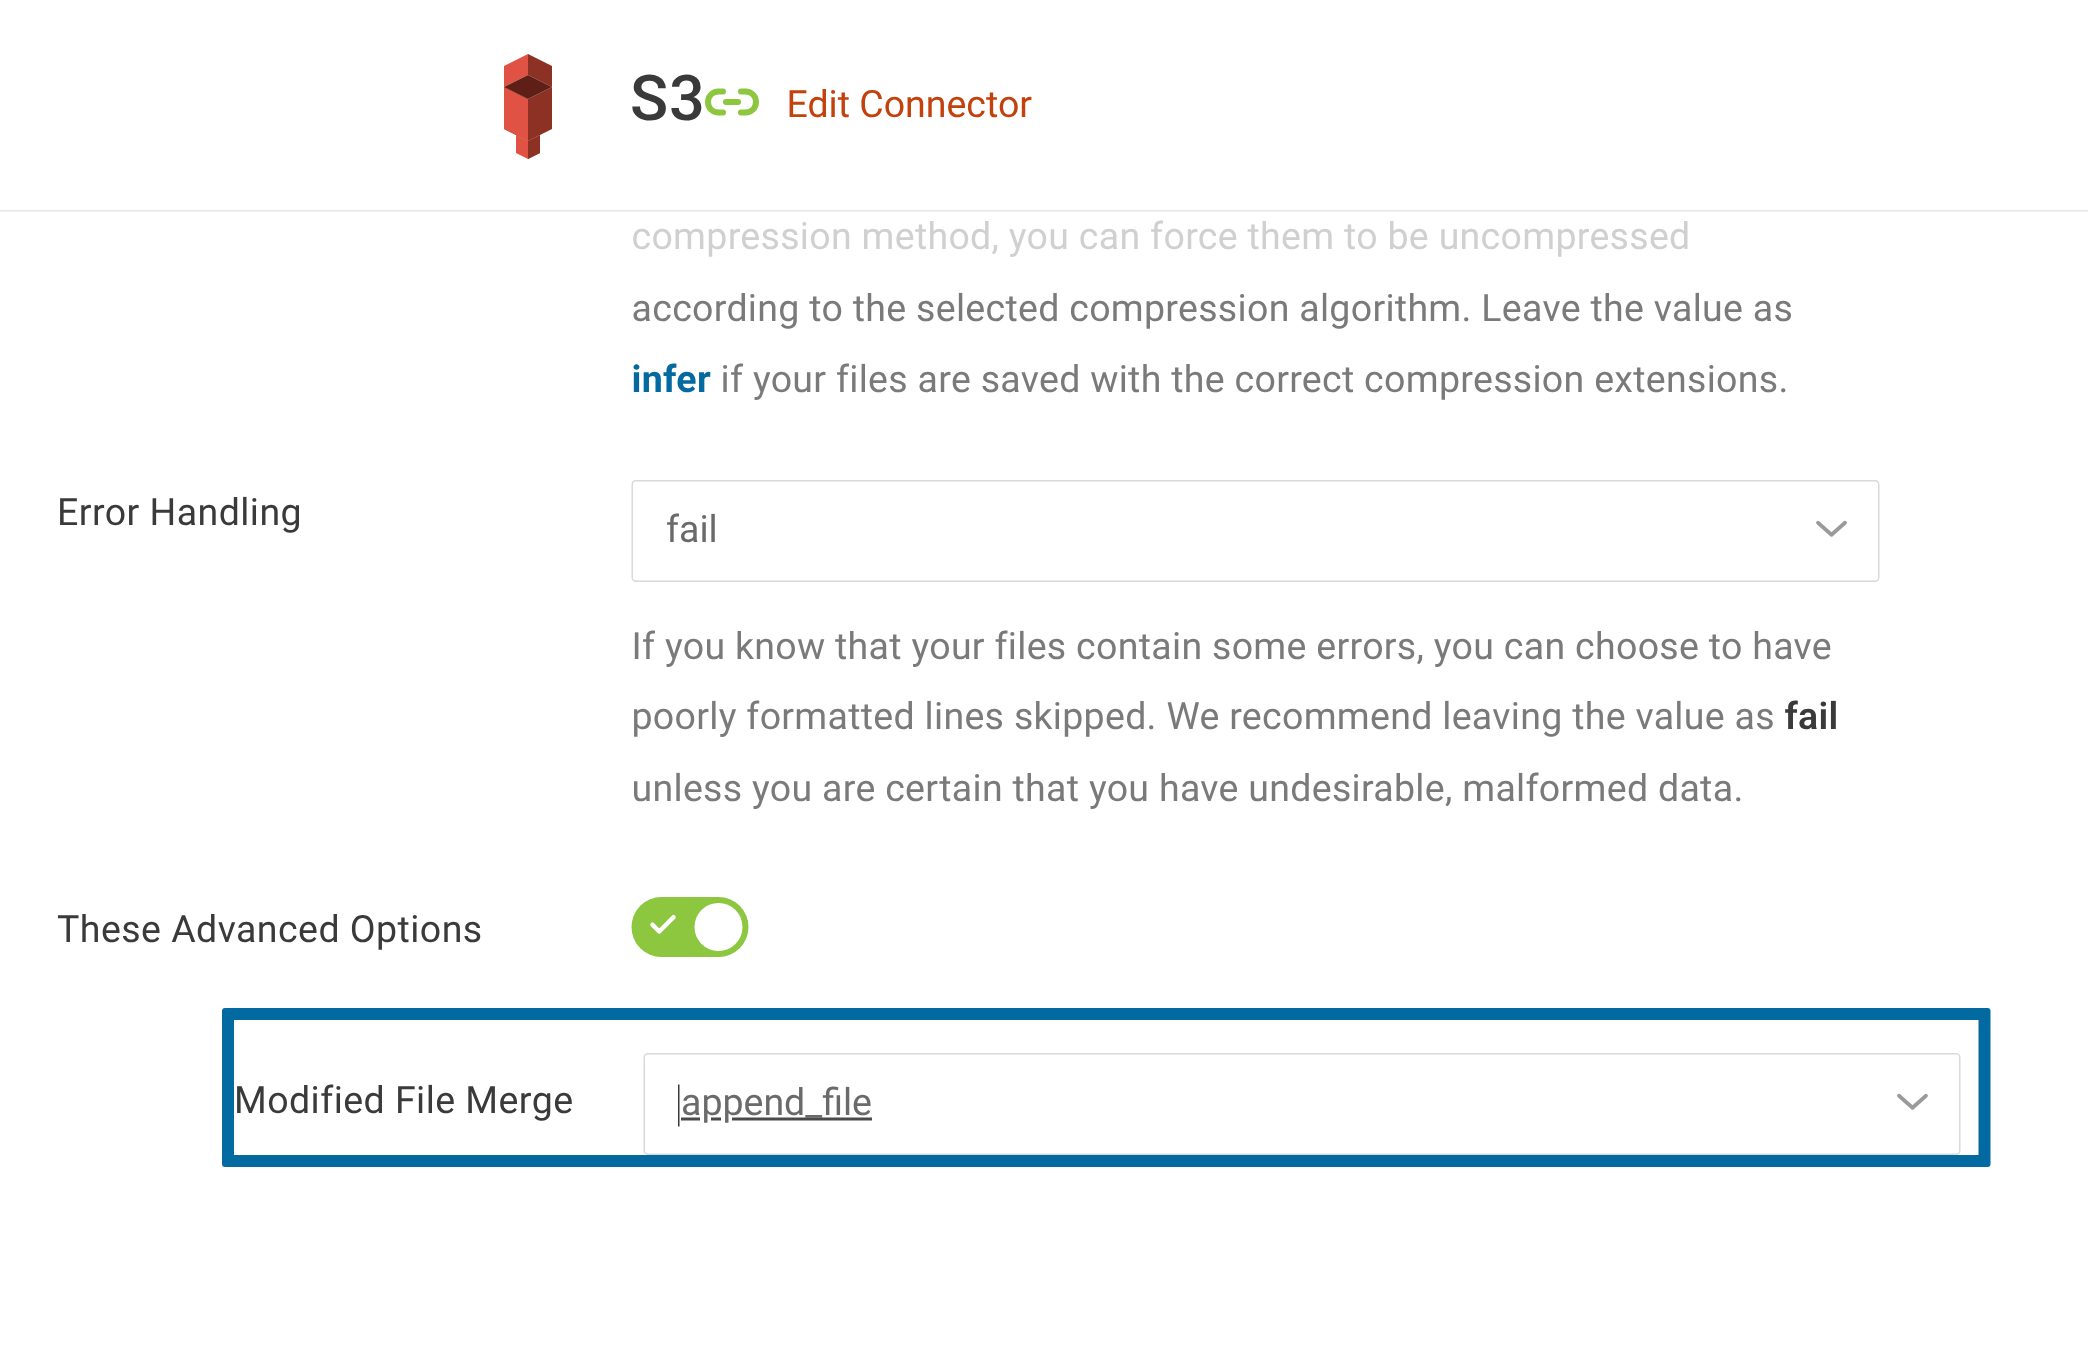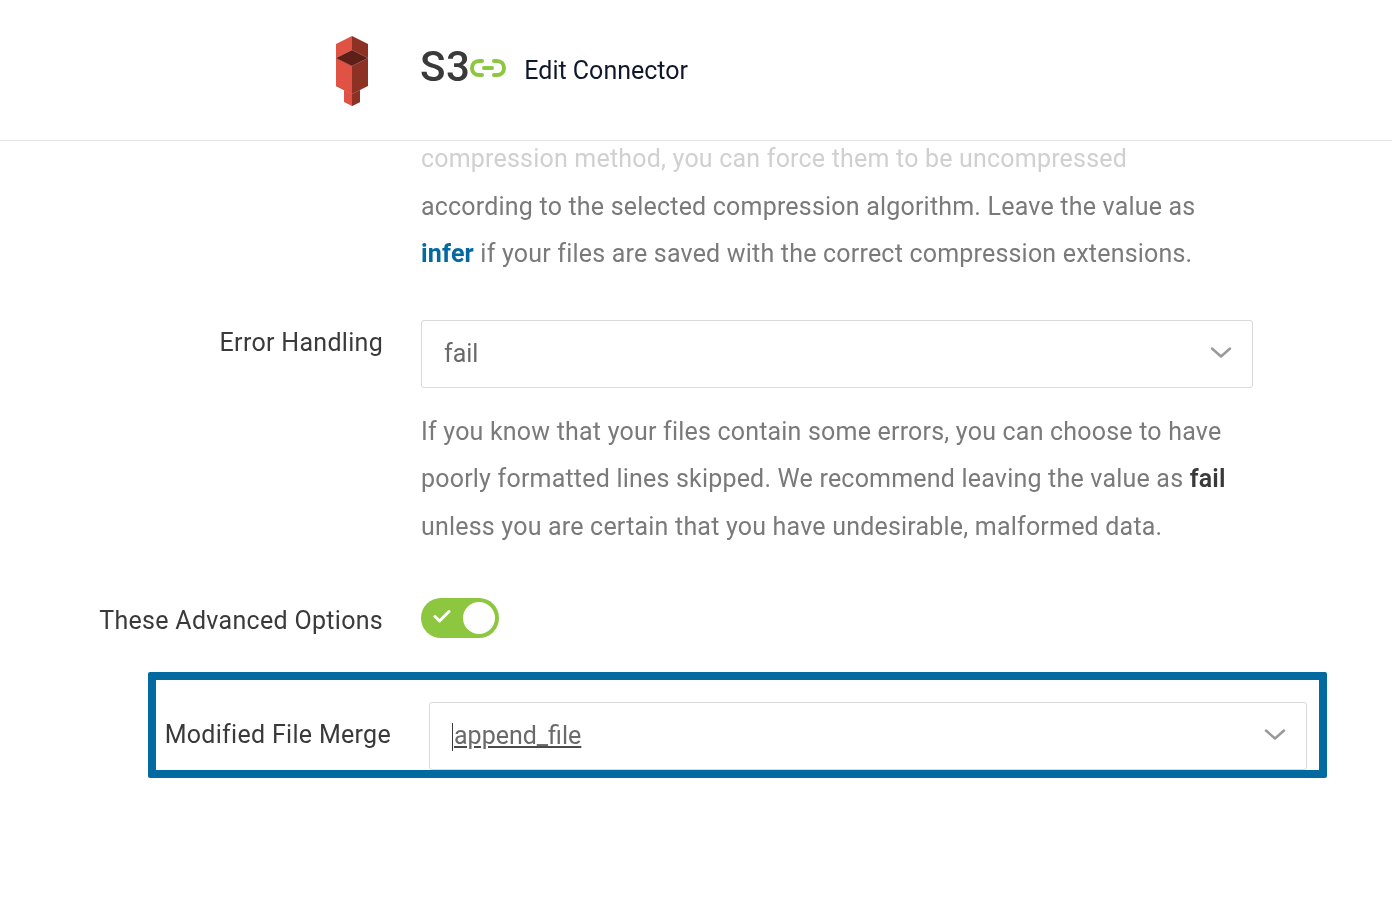--- a/index.html
+++ b/index.html
@@ -43,35 +43,34 @@
     .header-subtitle-row {
       display: flex;
       align-items: center;
       gap: 18px;
     }
     .link-icon {
       color: #8dc63f;
     }
     .header-subtitle {
       font-size: 25px;
-      color: #0f172a;
+      color: #c2410c;
       font-weight: 400;
     }
     .content {
       padding-top: 0;
       margin-left: 38px;
     }
     .form-row {
       display: flex;
       align-items: flex-start;
       margin-bottom: 48px;
     }
     .label-col {
       width: 383px;
-      text-align: right;
       padding-right: 38px;
       padding-top: 6px;
     }
     .label-text {
       font-size: 25px;
       color: #3a3a3a;
       font-weight: 400;
       letter-spacing: 0.3px;
       line-height: 1.35;
     }

